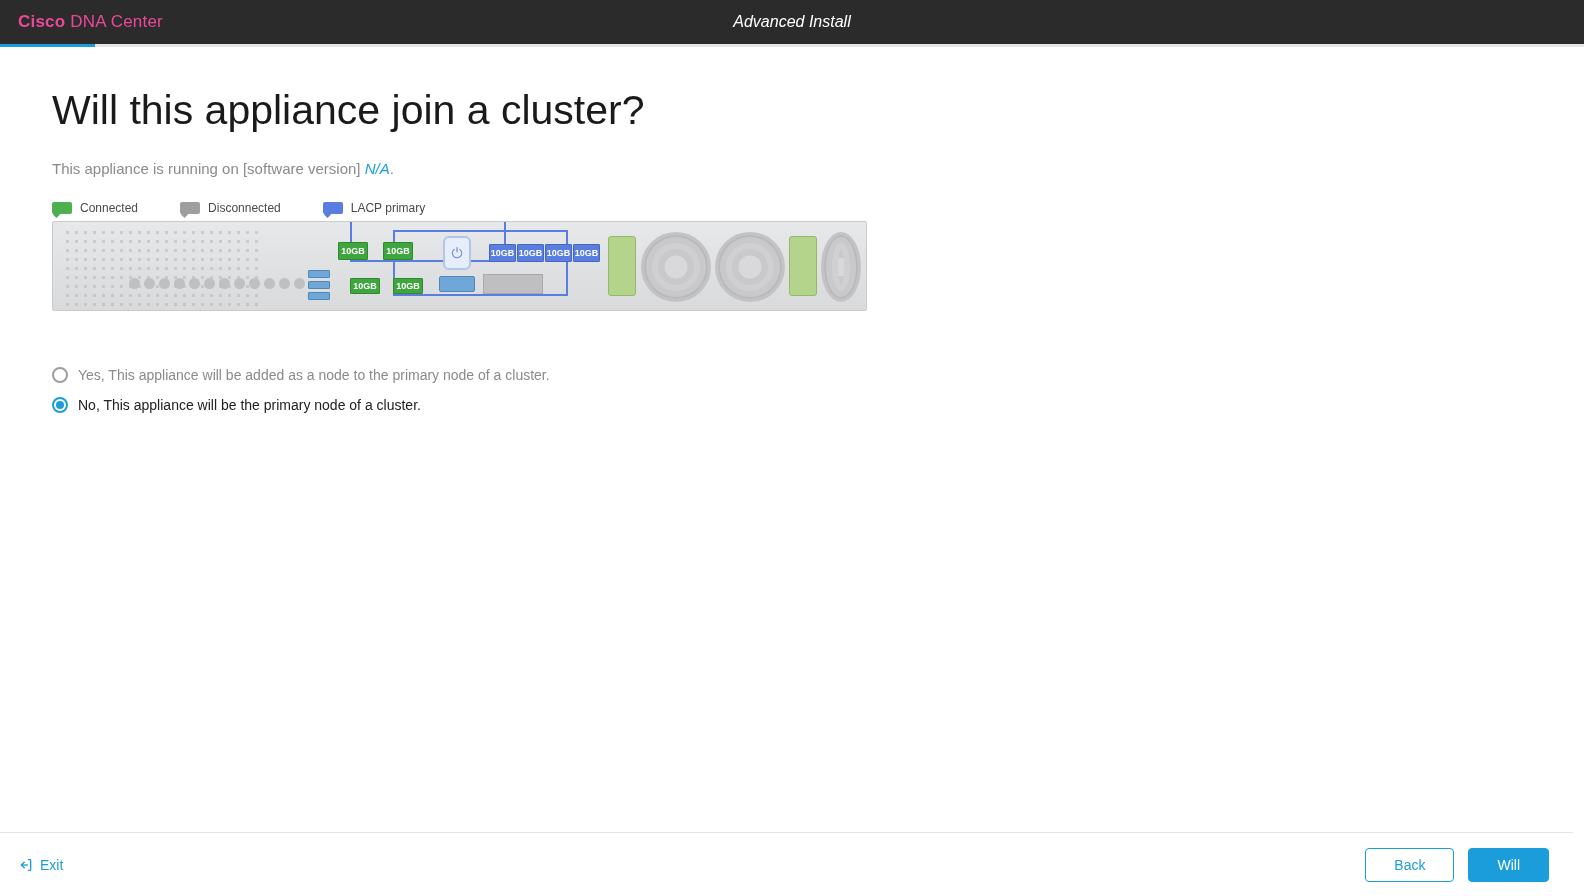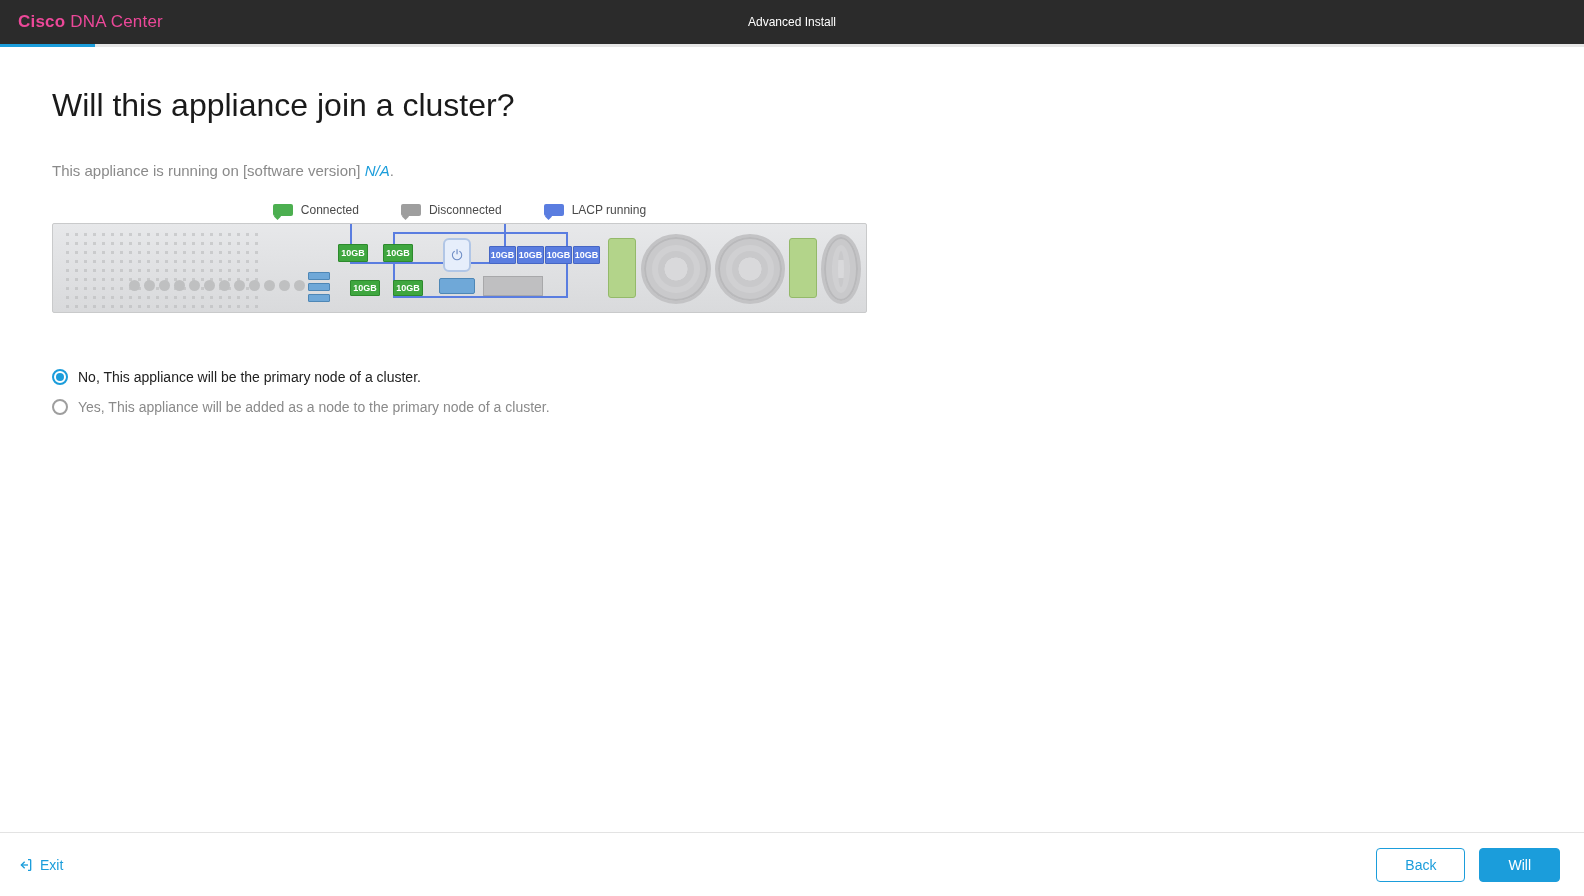--- a/index.html
+++ b/index.html
@@ -25,53 +25,53 @@
     font-size: 17px;
     font-weight: 400;
     letter-spacing: .2px;
   }
   .brand b { font-weight: 700; }
   .header-title {
     position: absolute;
     left: 50%;
     transform: translateX(-50%);
     color: #fff;
-    font-size: 12px;
+    font-size: 16px;
+    font-style: italic;
   }
   .progress {
     height: 3px;
     background: #e6e6e6;
     position: relative;
   }
   .progress-bar {
     height: 100%;
     width: 6%;
     background: #1B9DDB;
   }
   .content {
     padding: 40px 52px 20px 52px;
   }
   .page-title {
-    font-size: 32px;
+    font-size: 41px;
     font-weight: 400;
     color: #1a1a1a;
-    margin-bottom: 38px;
+    margin-bottom: 26px;
   }
   .subtext {
     font-size: 15px;
     color: #8a8a8a;
     margin-bottom: 24px;
   }
   .subtext .na {
     color: #1B9DDB;
     font-style: italic;
   }
   .legend-row {
     display: flex;
-    justify-content: center;
     gap: 42px;
     font-size: 12px;
     color: #4a4a4a;
     width: 815px;
     margin-top: 4px;
     margin-bottom: 6px;
   }
   .legend-item { display: flex; align-items: center; gap: 8px; }
   .legend-swatch {
     width: 20px; height: 12px; border-radius: 2px;
@@ -157,21 +157,21 @@
     width:16px; height:16px; border-radius:50%;
     border:2px solid #9e9e9e; position:relative; flex-shrink:0;
   }
   .radio.selected{ border-color:#1B9DDB;}
   .radio.selected::after{
     content:""; position:absolute; inset:2px; border-radius:50%; background:#1B9DDB;
   }
   .radio-label{ font-size:14px; color:#8a8a8a;}
   .radio-label.selected{ color:#212121;}
   .footer{
-    position:absolute; left:0; right:0; bottom:0; height:64px;
+    position:absolute; left:0; right:11px; bottom:0; height:64px;
     border-top:1px solid #e3e3e3; background:#fff;
     display:flex; align-items:center; justify-content:space-between;
     padding: 0 24px 0 18px;
   }
   .exit{
     display:flex; align-items:center; gap:6px; color:#1B9DDB;
     font-size:14px; cursor:pointer;
   }
   .exit svg{ width:16px; height:16px; }
   .footer-btns{ display:flex; gap:14px;}
@@ -205,21 +205,21 @@
     <div class="legend-item">
       <span class="legend-swatch connected"></span>
       <span>Connected</span>
     </div>
     <div class="legend-item">
       <span class="legend-swatch disconnected"></span>
       <span>Disconnected</span>
     </div>
     <div class="legend-item">
       <span class="legend-swatch lacp"></span>
-      <span>LACP running</span>
+      <span>LACP primary</span>
     </div>
   </div>
 
   <div class="appliance">
     <div class="vent"></div>
     <div class="slot-row">
       <div class="slot"></div>
         <div class="slot"></div>
         <div class="slot"></div>
         <div class="slot"></div>
@@ -257,26 +257,26 @@
 
     <div class="psu-handle" style="left:555px;"></div>
     <div class="fan" style="left:588px;"></div>
     <div class="fan" style="left:662px;"></div>
     <div class="psu-handle" style="left:736px;"></div>
     <div class="fan" style="left:768px; width:40px; height:70px; border-radius:50%;"></div>
   </div>
 
   <div class="options">
     <div class="radio-row">
+      <span class="radio"></span>
+      <span class="radio-label">Yes, This appliance will be added as a node to the primary node of a cluster.</span>
+    </div>
+    <div class="radio-row">
       <span class="radio selected"></span>
       <span class="radio-label selected">No, This appliance will be the primary node of a cluster.</span>
-    </div>
-    <div class="radio-row">
-      <span class="radio"></span>
-      <span class="radio-label">Yes, This appliance will be added as a node to the primary node of a cluster.</span>
     </div>
   </div>
 </div>
 
 <div class="footer">
   <div class="exit">
     <svg viewBox="0 0 24 24" fill="none" stroke="#1B9DDB" stroke-width="2">
       <path d="M15 4h3a1 1 0 0 1 1 1v14a1 1 0 0 1-1 1h-3"></path>
       <path d="M10 17l-5-5 5-5"></path>
       <path d="M5 12h10"></path>

